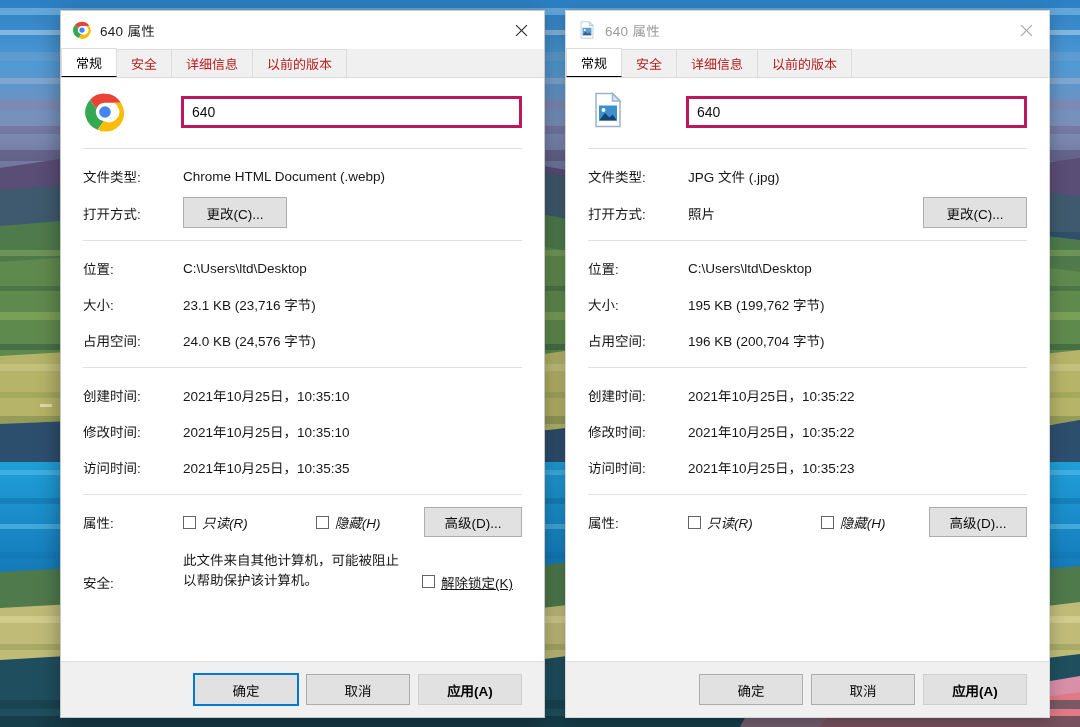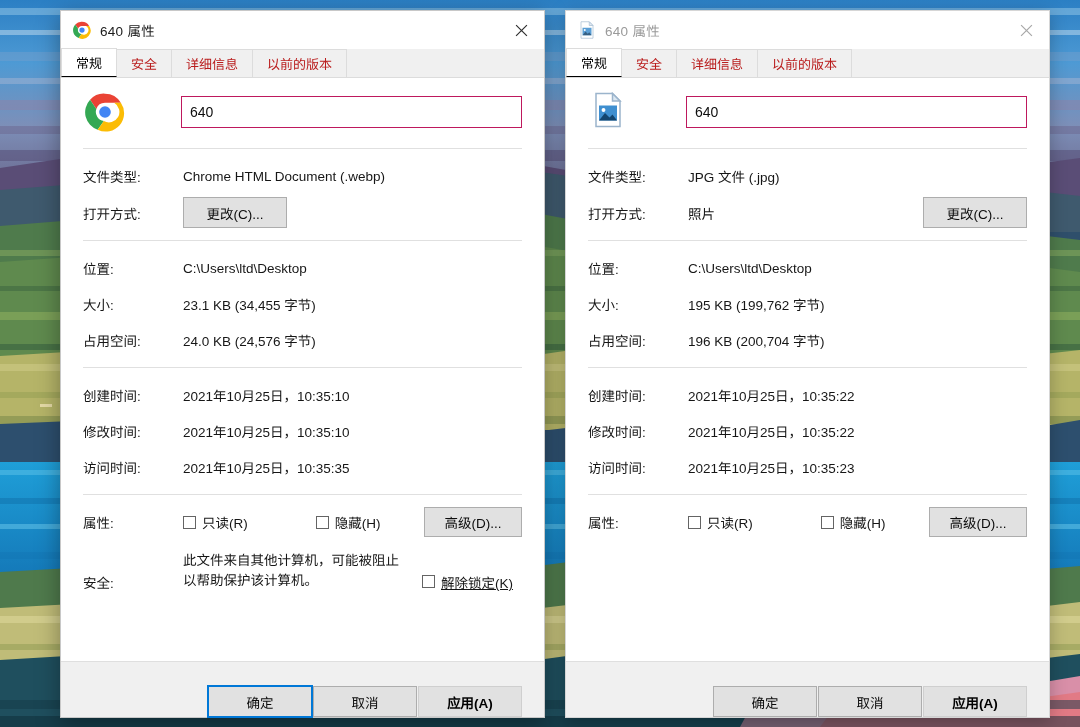--- a/index.html
+++ b/index.html
@@ -70,21 +70,21 @@
   .panel {
     flex: 1 1 auto; background: #ffffff; padding: 0 22px;
     display: flex; flex-direction: column; position: relative;
     overflow: hidden;
   }
 
   .hdr-row { display: flex; align-items: center; padding: 14px 0 16px 0; }
   .file-icon { width: 40px; height: 40px; flex: none; margin-left: 2px; }
   .name-field {
     flex: 1 1 auto; margin-left: 56px; height: 32px;
-    border: 1px solid #be185d; background: #fff;
+    border: 3px solid #be185d; background: #fff;
     display: flex; align-items: center; padding: 0 8px;
     font-size: 14px; color: #0d0d0d;
   }
 
   hr.sep { border: none; border-top: 1px solid #e0e0e0; margin: 0; }
 
   .sect { padding: 12px 0 12px 0; }
   .row { display: flex; align-items: center; min-height: 30px; }
   .row + .row { margin-top: 6px; }
   .lbl  { width: 100px; flex: none; font-size: 13.5px; color: #161616; }
@@ -107,34 +107,34 @@
   .win.right .btn.def { border: 1px solid #adadad; outline: none; }
   .btn.sm { min-width: 98px; height: 30px; }
 
   .cb-wrap { display: inline-flex; align-items: center; font-size: 13.5px;
              color: #161616; margin-right: 0; white-space: nowrap; }
   .cb {
     width: 13px; height: 13px; border: 1px solid #646464; background: #fff;
     margin-right: 6px; flex: none; display: inline-block;
   }
 
-  .attr-row { display: flex; align-items: center; }
+  .attr-row { display: flex; align-items: center; font-style: italic; }
   .attr-row .cb-wrap + .cb-wrap { margin-left: 68px; }
 
   .sec-row { display: flex; align-items: flex-end; margin-top: 14px; }
   .sec-text { font-size: 13.5px; color: #161616; line-height: 1.5;
               max-width: 225px; }
 
   .spacer { flex: 1 1 auto; }
 
   .footer {
     flex: none; height: 56px; background: #f0f0f0;
     border-top: 1px solid #dfdfdf;
-    display: flex; align-items: flex-end; justify-content: flex-end;
-    padding: 0 22px; gap: 1px;
+    display: flex; align-items: center; justify-content: flex-end;
+    padding: 0 22px; gap: 8px;
   }
 </style>
 </head>
 <body>
 
 <div id="wallpaper">
   <svg viewBox="0 0 1080 727" preserveAspectRatio="none" aria-hidden="true">
     <defs>
       <linearGradient id="sky" x1="0" y1="0" x2="0" y2="1">
         <stop offset="0%" stop-color="#2b7fc4"></stop>
@@ -281,21 +281,21 @@
 
     <hr class="sep">
 
     <div class="sect">
       <div class="row">
         <div class="lbl">位置:</div>
         <div class="val">C:\Users\ltd\Desktop</div>
       </div>
       <div class="row">
         <div class="lbl">大小:</div>
-        <div class="val">23.1 KB (34,455 字节)</div>
+        <div class="val">23.1 KB (23,716 字节)</div>
       </div>
       <div class="row">
         <div class="lbl">占用空间:</div>
         <div class="val">24.0 KB (24,576 字节)</div>
       </div>
     </div>
 
     <hr class="sep">
 
     <div class="sect">

